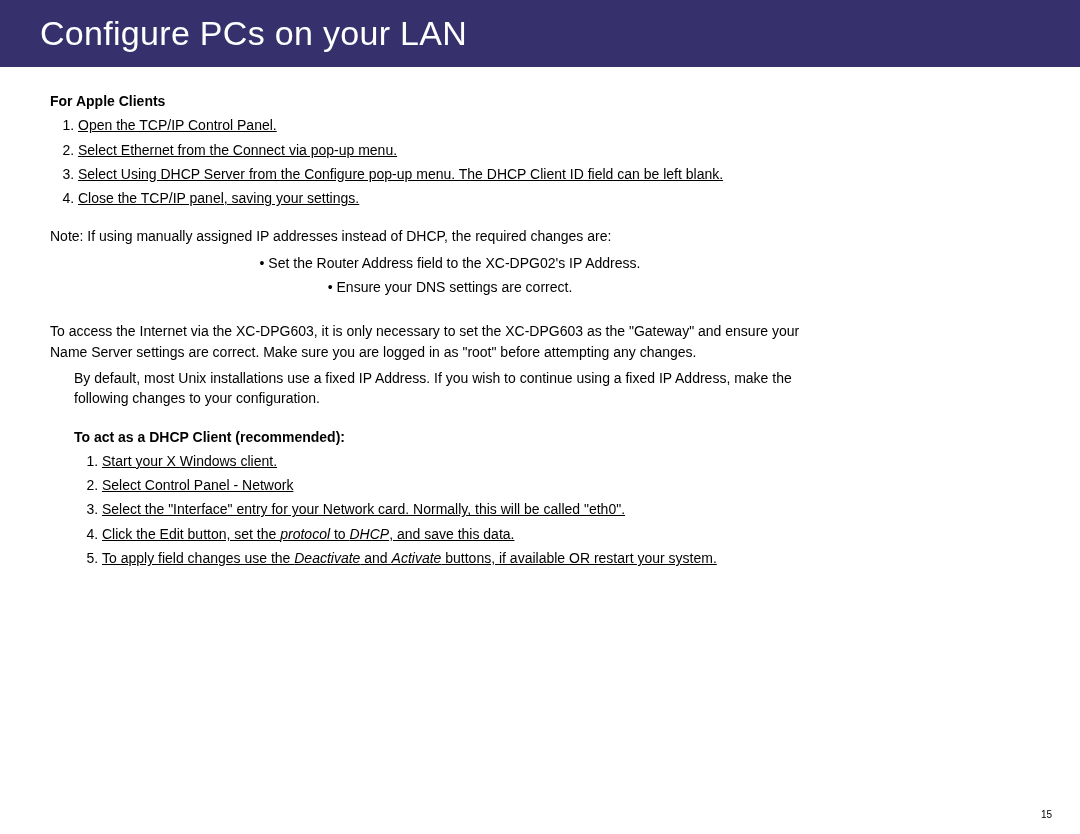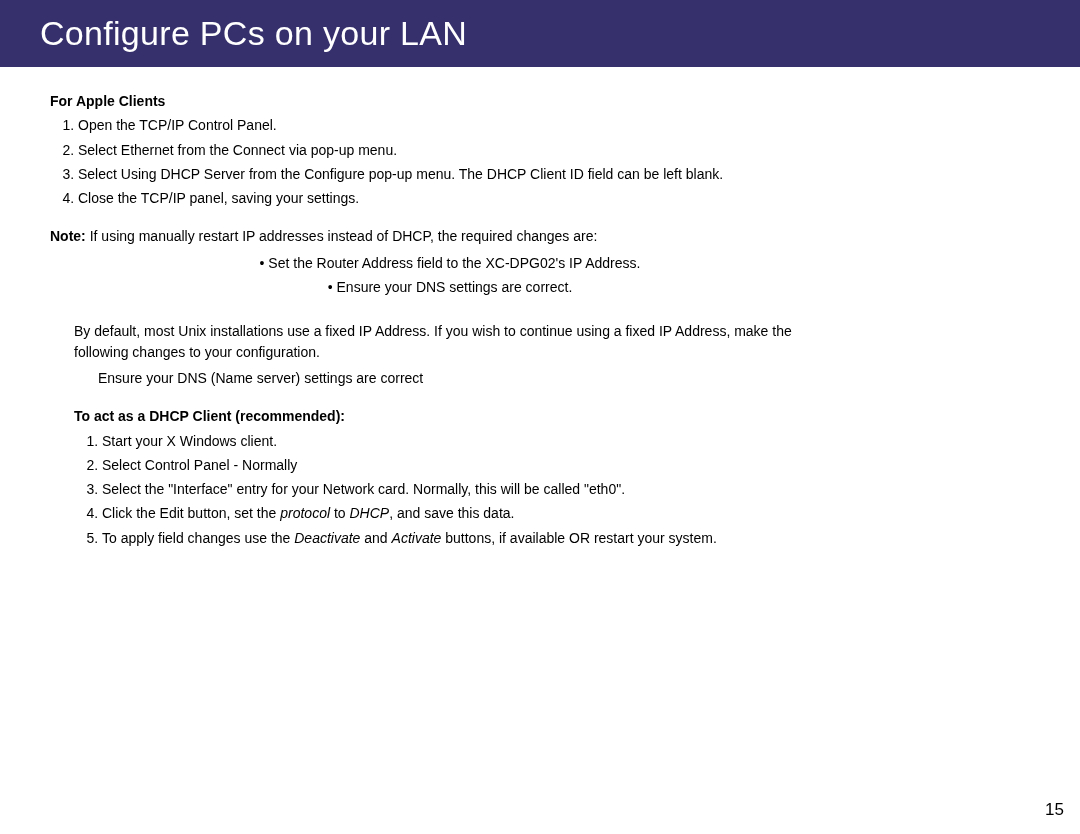--- a/index.html
+++ b/index.html
@@ -1,29 +1,29 @@
 <!DOCTYPE html>
 <html><head>
 <meta charset="utf-8">
 <style>
   html,body{margin:0;padding:0;background:#fff;color:#000;font-family:Arial,Helvetica,sans-serif;}
   .page{width:1080px;height:834px;position:relative;}
   .header{background:#36306d;color:#fff;padding:14px 0 14px 40px;}
   .header h1{margin:0;font-weight:400;font-size:34px;letter-spacing:.3px;font-family:"Segoe UI",Optima,Candara,Arial,sans-serif;}
   .content{padding:24px 0 0 50px;width:760px;font-size:14px;line-height:1.45;}
-  .content .strong{font-weight:bold;}
+  .content .strong{font-weight:normal;}
   .h2{font-weight:bold;margin:0 0 4px 0;}
-  .ol{margin:0 0 18px 0;padding-left:28px;}
+  .ol{margin:0 0 18px 0;padding-left:28px;text-decoration:underline;}
   .ol li{margin:4px 0;}
   .para{margin:0 0 6px 0;}
   .bullets{margin:6px 0 24px 0;padding-left:40px;text-align:center;}
   .bullets .b{margin:4px 0;}
   .block{margin-bottom:18px;}
   .sub{margin-left:24px;}
-  .pnum{position:absolute;bottom:14px;right:16px;font-size:17px;}
+  .pnum{position:absolute;bottom:14px;right:28px;font-size:10px;}
   .italic{font-style:italic;text-align:center;}
 </style>
 </head>
 <body>
 
 <div class="page">
 
   <div class="header">
     <h1>Configure PCs on your LAN</h1>
   </div>
@@ -33,42 +33,44 @@
     <div class="block">
       <div class="h2">For Apple Clients</div>
       <ol class="ol">
         <li>Open the TCP/IP Control Panel.</li>
         <li>Select Ethernet from the Connect via pop-up menu.</li>
         <li>Select Using DHCP Server from the Configure pop-up menu. The DHCP Client ID field can be left blank.</li>
         <li>Close the TCP/IP panel, saving your settings.</li>
       </ol>
       <p class="para">
         <span class="strong">Note:</span>
-        <span>If using manually restart IP addresses instead of DHCP, the required changes are:</span>
+        <span>If using manually assigned IP addresses instead of DHCP, the required changes are:</span>
       </p>
       <div class="bullets">
         <div class="b">• <span>Set the Router Address field to the XC-DPG02's IP Address.</span></div>
         <div class="b">• <span>Ensure your DNS settings are correct.</span></div>
       </div>
     </div>
 
     <div class="block">
+      <p class="para">
+        <span>To access the Internet via the XC-DPG603, it is only necessary to set the XC-DPG603 as the "Gateway" and ensure your Name Server settings are correct. </span><span class="strong">Make sure you are logged in as "root" before attempting any changes.</span>
+      </p>
 
       <div class="sub block">
         <p class="para">By default, most Unix installations use a fixed IP Address. If you wish to continue using a fixed IP Address, make the following changes to your configuration.</p>
         <div style="margin:6px 0 0 24px;">
-          <div class="para">Ensure your DNS (Name server) settings are correct</div>
         </div>
       </div>
 
       <div class="sub block">
         <div class="h2">To act as a DHCP Client (recommended):</div>
         <ol class="ol">
           <li>Start your X Windows client.</li>
-          <li>Select Control Panel - Normally</li>
+          <li>Select Control Panel - Network</li>
           <li>Select the "Interface" entry for your Network card. Normally, this will be called "eth0".</li>
           <li>
             <span>Click the Edit button, set the </span><span class="italic">protocol</span><span> to </span><span class="italic">DHCP</span><span>, and save this data.</span>
           </li>
           <li>
             <span>To apply field changes use the </span><span class="italic">Deactivate</span><span> and </span><span class="italic">Activate</span><span> buttons, if available OR restart your system.</span>
           </li>
         </ol>
       </div>
     </div>

